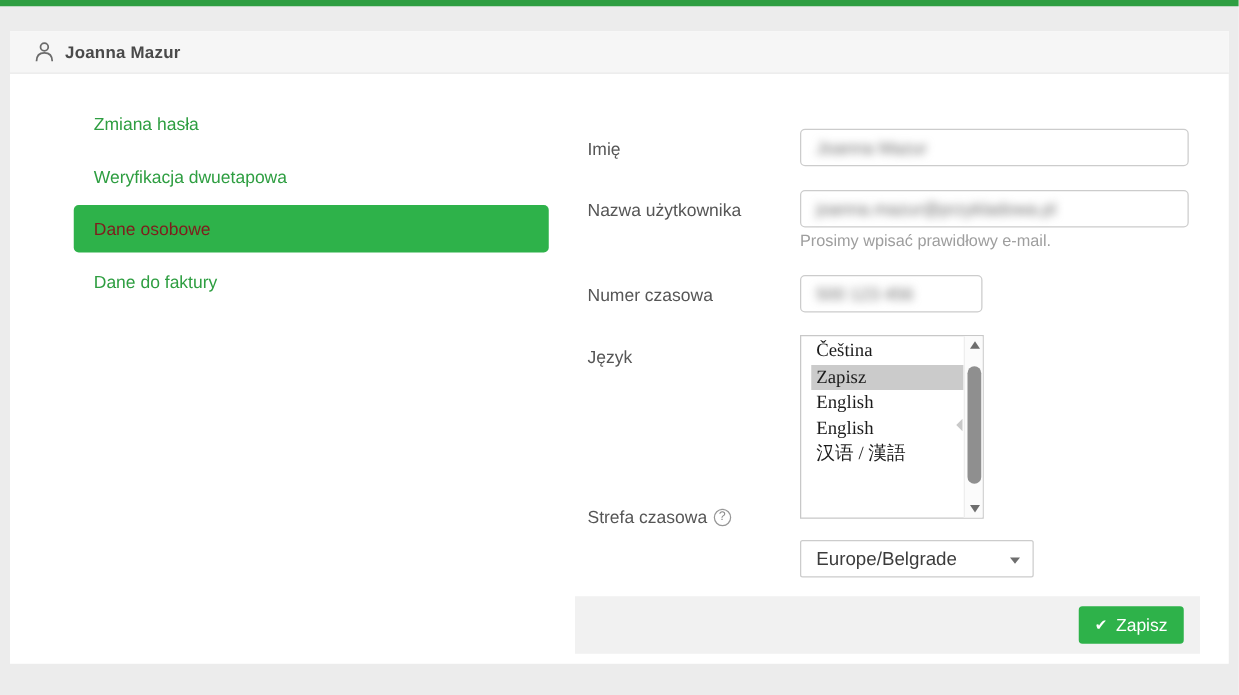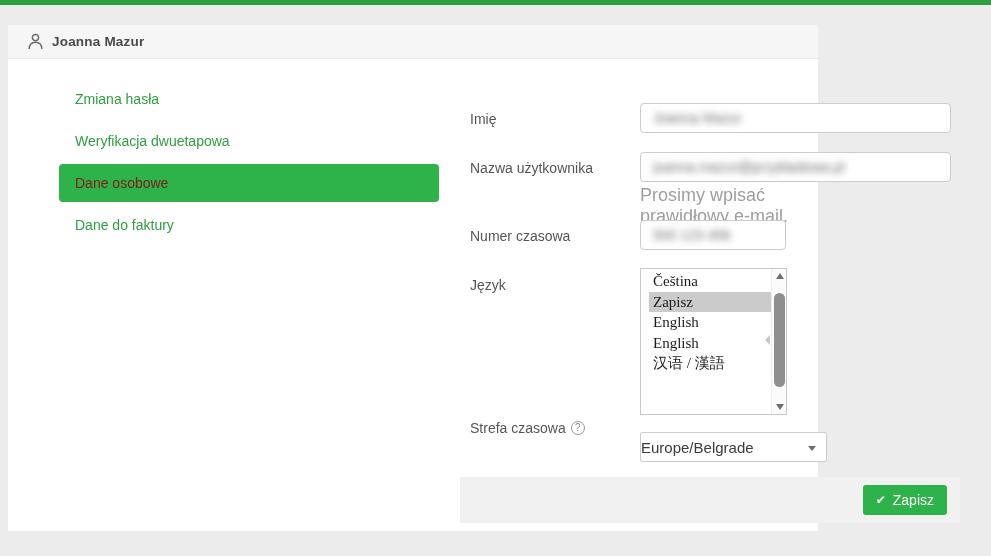--- a/index.html
+++ b/index.html
@@ -10,21 +10,21 @@
   *{margin:0;padding:0;box-sizing:border-box;}
   html,body{width:991px;height:556px;}
   body{
     font-family:"Liberation Sans","DejaVu Sans",sans-serif;
     background:var(--page-bg);
     position:relative;
     overflow:hidden;
     color:#565656;
   }
   .topbar{position:absolute;left:0;top:0;width:991px;height:5px;background:var(--brand-green);}
-  .card{position:absolute;left:8px;top:25px;width:810px;height:506px;background:#ffffff;}
+  .card{position:absolute;left:8px;top:25px;width:975px;height:506px;background:#ffffff;}
   .card-header{
     position:absolute;left:0;top:0;width:100%;height:34px;
     background:#f6f6f6;border-bottom:1px solid #e9e9e9;
     display:flex;align-items:center;padding-left:20px;gap:9px;
   }
   .card-header .uname{font-size:13.5px;font-weight:bold;color:#4a4a4a;letter-spacing:.2px;}
   .person-icon{display:inline-flex;}
 
   
   .side-nav{position:absolute;left:51px;top:55px;width:380px;}
@@ -35,21 +35,21 @@
   .nav-item.active{background:var(--active-green);color:#7f1d1d;}
 
   
   .flabel{position:absolute;left:462px;font-size:14px;color:#565656;white-space:nowrap;}
   .control{position:absolute;left:632px;}
   .tinput{
     height:30px;background:#fff;border:1px solid #ccc;border-radius:4px;
     display:flex;align-items:center;padding-left:12px;font-size:14px;color:#6d6d6d;
   }
   .blurred{filter:blur(3.5px);white-space:nowrap;overflow:hidden;}
-  .helper{position:absolute;left:632px;font-size:18px;color:#9e9e9e;}
+  .helper{position:absolute;left:632px;font-size:13px;color:#9e9e9e;}
 
   
   .listbox{
     position:absolute;left:632px;top:243px;width:147px;height:147px;
     border:1px solid #c8c8c8;background:#fff;display:flex;font-family:Liberation Serif, serif;
   }
   .options{flex:1;padding:2px 0 0 8px;overflow:hidden;position:relative;}
   .opt{font-size:15px;line-height:20.5px;color:#1c1c1c;padding-left:4px;white-space:nowrap;cursor:default;}
   .opt.selected{background:#cbcbcb;}
   .scroll-hint{
@@ -60,21 +60,21 @@
   .sb-btn{position:absolute;left:0;width:15px;height:14px;display:flex;align-items:center;justify-content:center;}
   .sb-up{top:0;} .sb-down{bottom:0;}
   .tri-up{width:0;height:0;border-left:4px solid transparent;border-right:4px solid transparent;border-bottom:6px solid #6e6e6e;}
   .tri-down{width:0;height:0;border-left:4px solid transparent;border-right:4px solid transparent;border-top:6px solid #6e6e6e;}
   .sb-thumb{position:absolute;left:2px;top:24px;width:11px;height:94px;background:#8f8f8f;border-radius:6px;}
 
   
   .select{
     position:absolute;left:632px;top:407px;width:187px;height:30px;
     border:1px solid #ccc;border-radius:2px;background:#fff;
-    display:flex;align-items:center;padding-left:0;font-size:15px;color:#3c3c3c;cursor:pointer;
+    display:flex;align-items:center;padding-left:12px;font-size:15px;color:#3c3c3c;cursor:pointer;
   }
   .select-caret{
     position:absolute;right:10px;top:13px;width:0;height:0;
     border-left:4px solid transparent;border-right:4px solid transparent;border-top:5px solid #6e6e6e;
   }
   .q-icon{
     display:inline-block;width:14px;height:14px;border:1px solid #979797;border-radius:50%;
     font-size:10px;line-height:12px;text-align:center;color:#8a8a8a;margin-left:5px;vertical-align:2px;cursor:pointer;
   }
 
@@ -149,21 +149,21 @@
       <div class="sb-btn sb-up">
           <div class="tri-up"></div>
         </div>
       <div class="sb-thumb"></div>
       <div class="sb-btn sb-down">
           <div class="tri-down"></div>
         </div>
     </div>
   </div>
 
-  <div class="flabel" style="top:395px;">
+  <div class="flabel" style="top:380px;">
     <span>Strefa czasowa</span><span class="q-icon">?</span>
   </div>
   <div class="select">
     <span>Europe/Belgrade</span>
     <span class="select-caret"></span>
   </div>
 
   <div class="form-footer">
     <button class="save-btn">
       <span class="check-glyph">✔</span>

